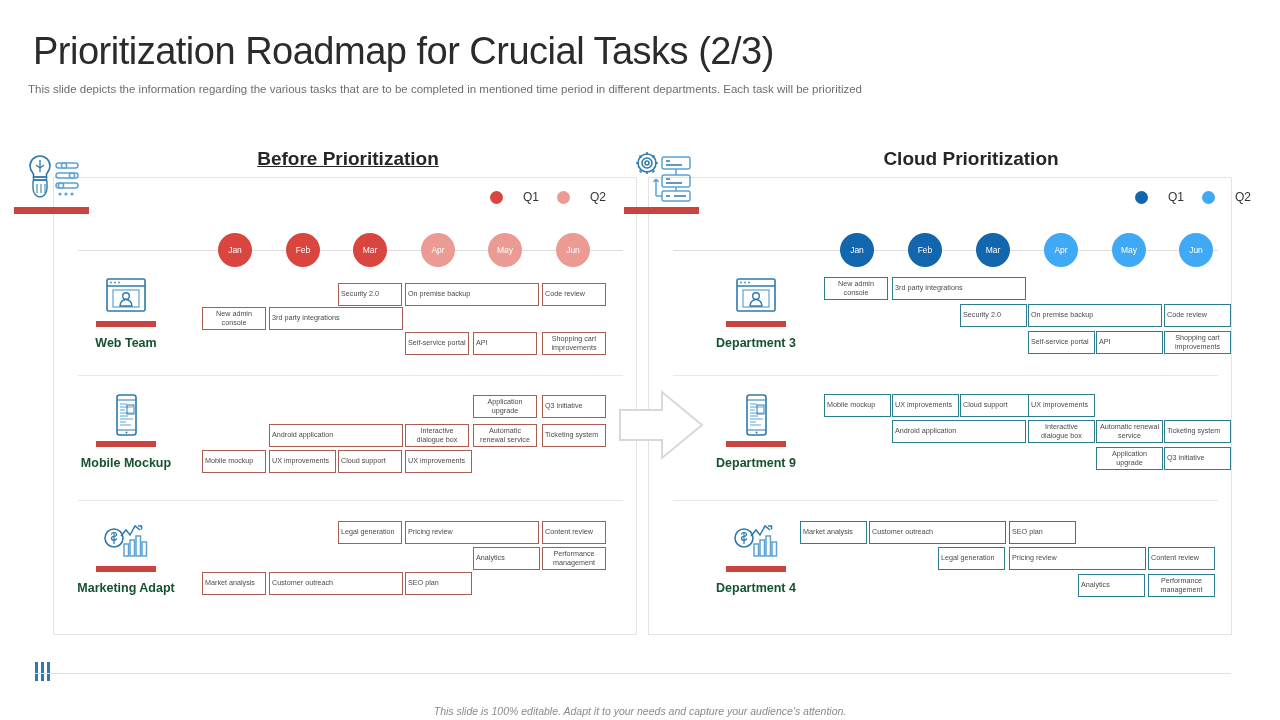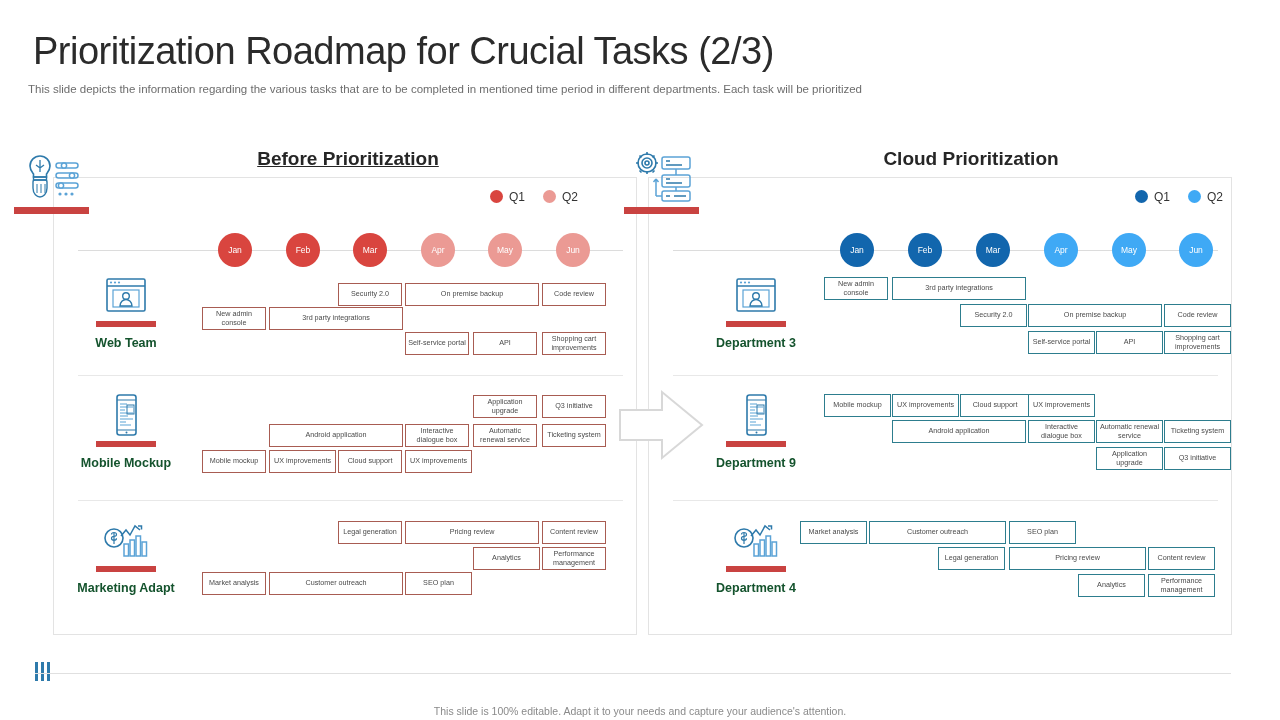--- a/index.html
+++ b/index.html
@@ -42,21 +42,21 @@
   .hdr-icon { position: absolute; top: 150px; width: 80px; }
   .hdr-icon.left  { left: 14px; }
   .hdr-icon.right { left: 624px; }
   .hdr-icon svg { display: block; margin: 0 auto; }
   .hdr-rule { width: 75px; height: 7px; background: #c94341; margin-top: 5px; }
 
   
   .legend { position: absolute; top: 190px; display: flex; gap: 18px; align-items: center; }
   .legend.left  { left: 490px; }
   .legend.right { left: 1135px; }
-  .legend-item { display: flex; align-items: flex-start; gap: 6px; }
+  .legend-item { display: flex; align-items: center; gap: 20px; }
   .legend-dot { width: 13px; height: 13px; border-radius: 50%; }
   .legend-label { font-size: 12px; color: #333; }
 
   
   .timeline-line {
     position: absolute; top: 250px; height: 1px; background: #dcdcdc;
   }
   .timeline-line.left  { left: 78px;  width: 545px; }
   .timeline-line.right { left: 673px; width: 545px; }
 
@@ -73,37 +73,37 @@
 
   
   .row-label { position: absolute; width: 150px; text-align: center; }
   .row-label .icon-wrap { height: 46px; display: flex; align-items: center; justify-content: center; }
   .row-label .rule { width: 60px; height: 6px; background: #c94341; margin: 3px auto 0; }
   .row-label .name { margin-top: 9px; font-size: 12.5px; font-weight: bold; color: #14532d; }
 
   
   .task {
     position: absolute; height: 23px;
-    display: flex; align-items: center; justify-content: center;
+    display: flex; align-items: center; 
     text-align: center; font-size: 7.2px; line-height: 8.6px;
     color: #4a4a4a; background: #fff; padding: 0 2px;
   }
   .task.red  { border: 1px solid #a85c52; }
   .task.blue { border: 1px solid #2d7d8e; }
 
   
   .center-arrow { position: absolute; left: 618px; top: 388px; }
 
   
   .footer-rule { position: absolute; left: 35px; top: 673px; width: 1196px; height: 1px; background: #e0e0e0; }
   .footer-bars { position: absolute; left: 35px; top: 662px; display: flex; gap: 3px; }
   .footer-bars span { width: 3px; height: 19px; background: #2e7aab; }
   .footer-note {
     position: absolute; top: 705px; left: 0; width: 1280px; text-align: center;
-    font-size: 10.5px; color: #8a8a8a;
+    font-size: 10.5px; color: #8a8a8a; font-style: italic;
   }
 </style>
 </head>
 <body>
 
 <h1 class="slide-title">Prioritization Roadmap for Crucial Tasks (2/3)</h1>
 <p class="slide-subtitle">This slide depicts the information regarding the various tasks that are to be completed in mentioned time period in different departments. Each task will be prioritized</p>
 
 <div id="panels-root">
     <div class="panel left"></div>

